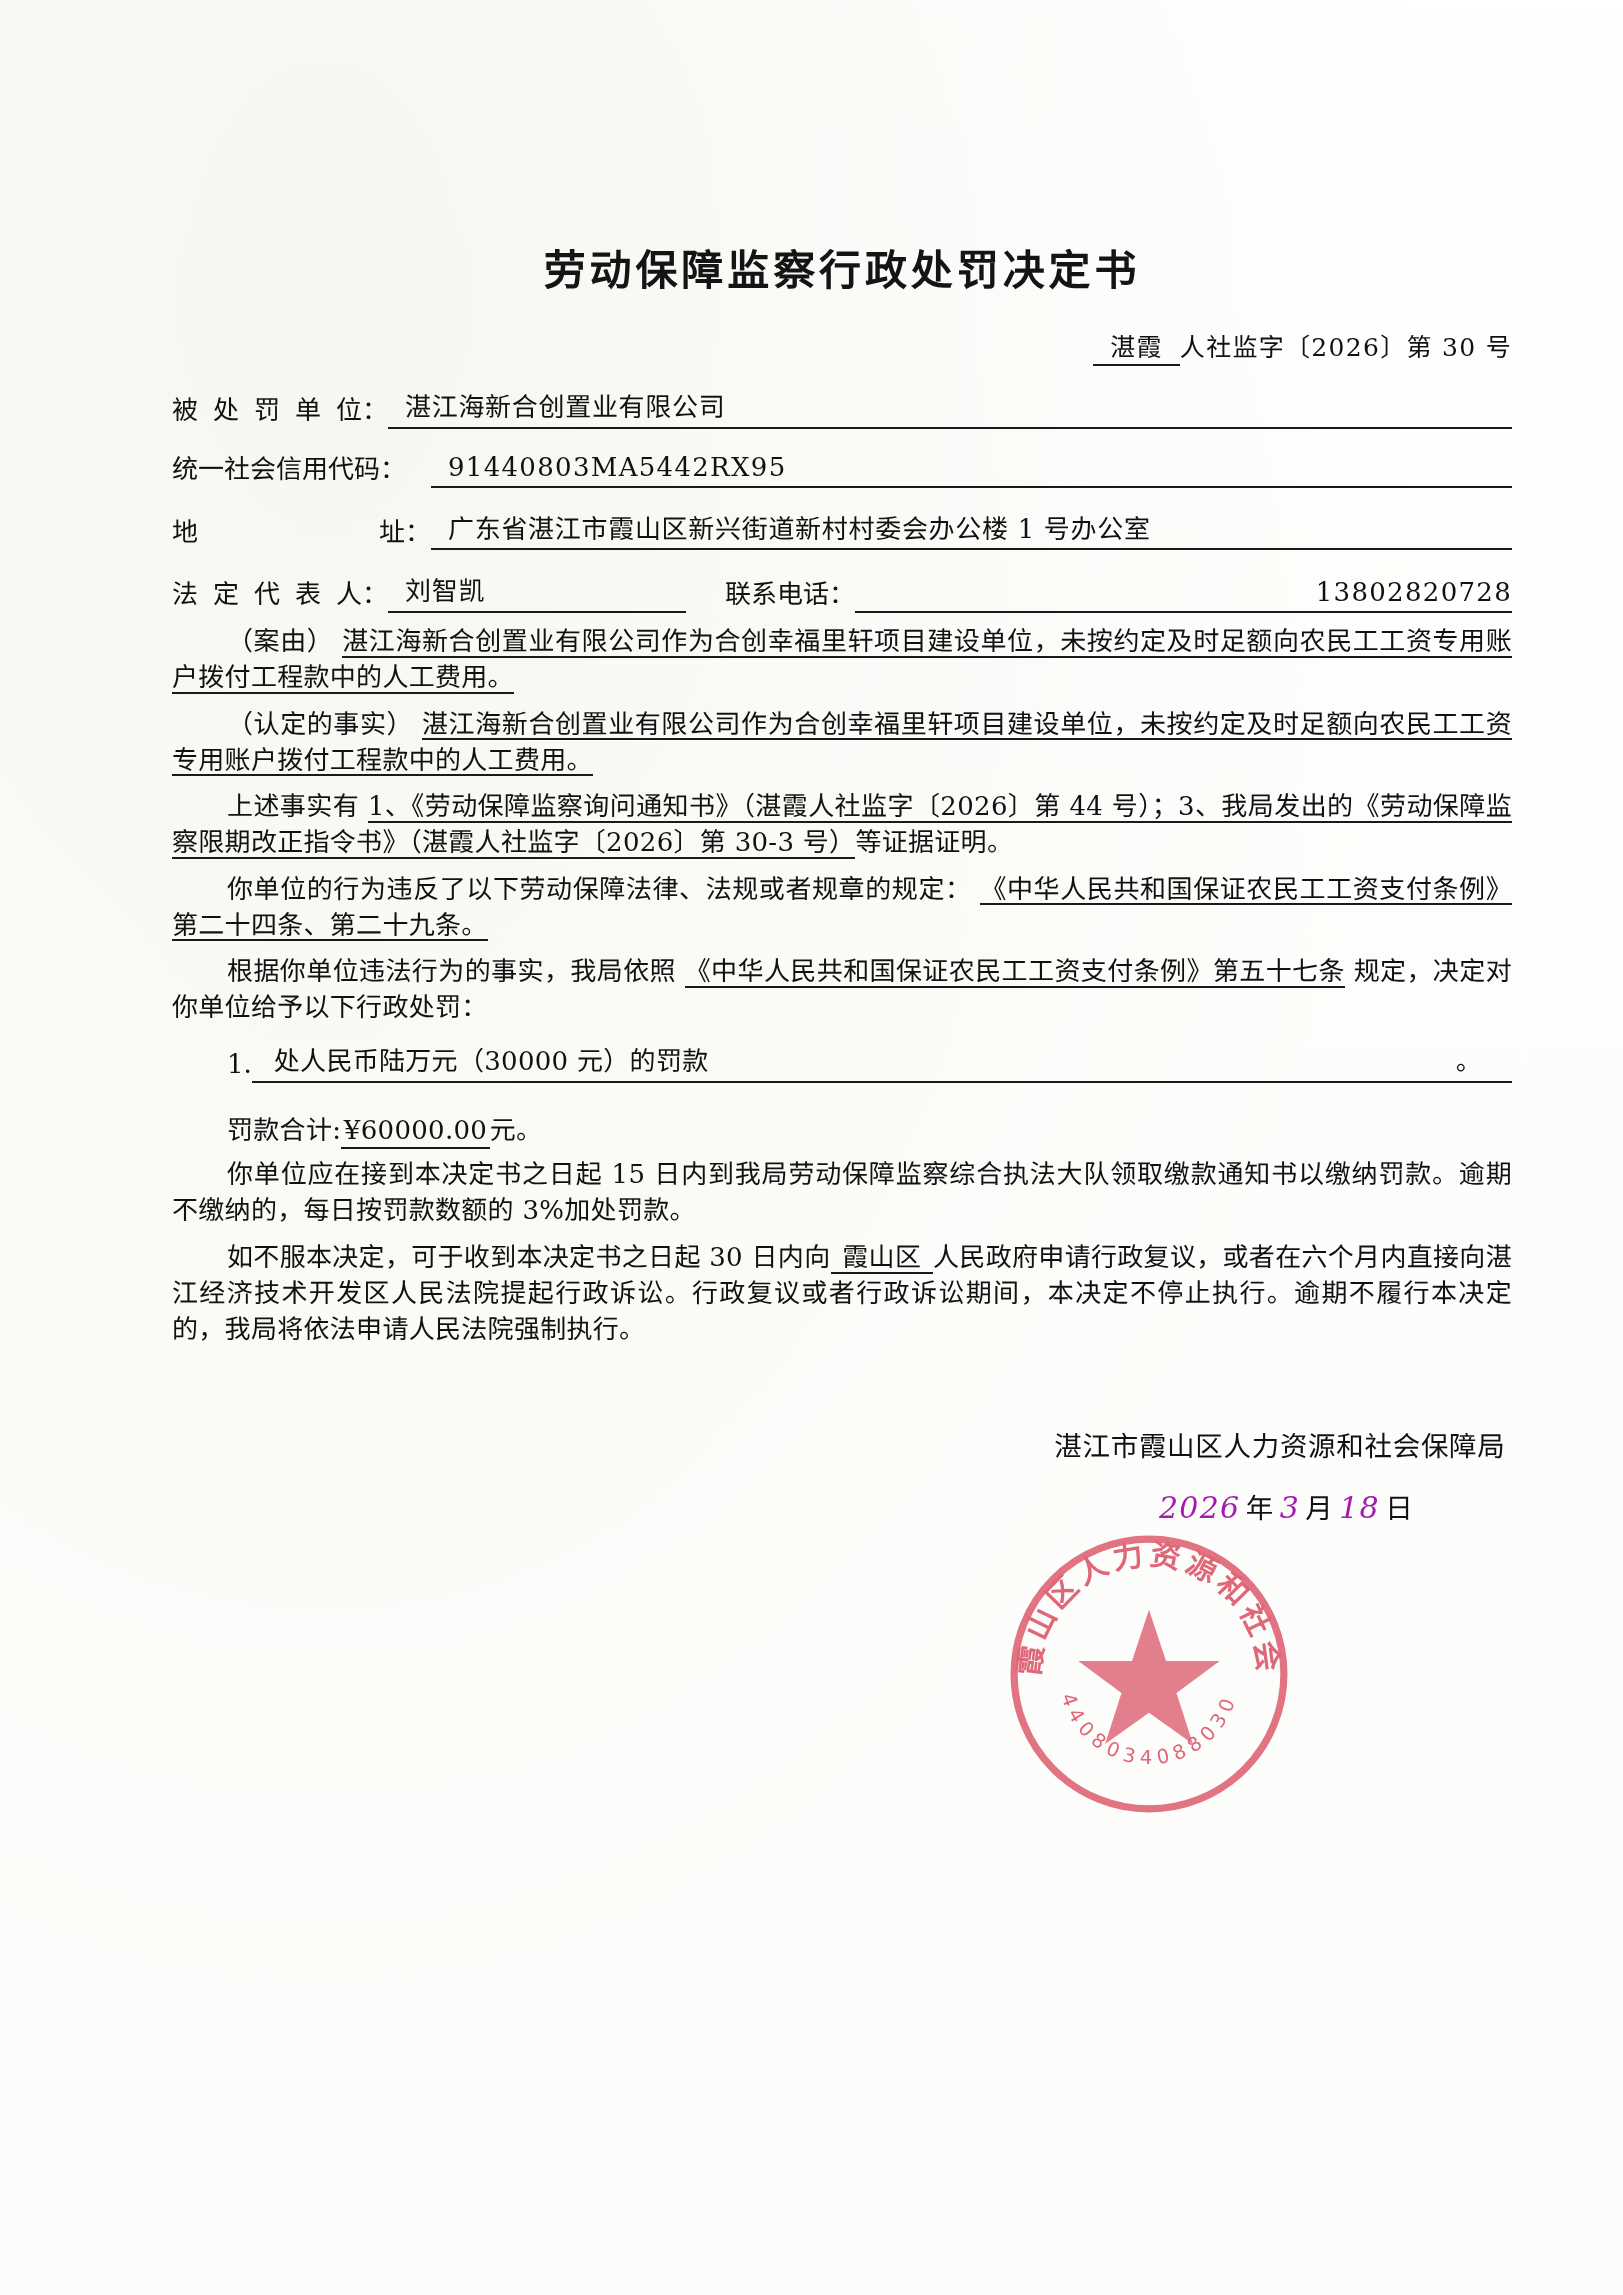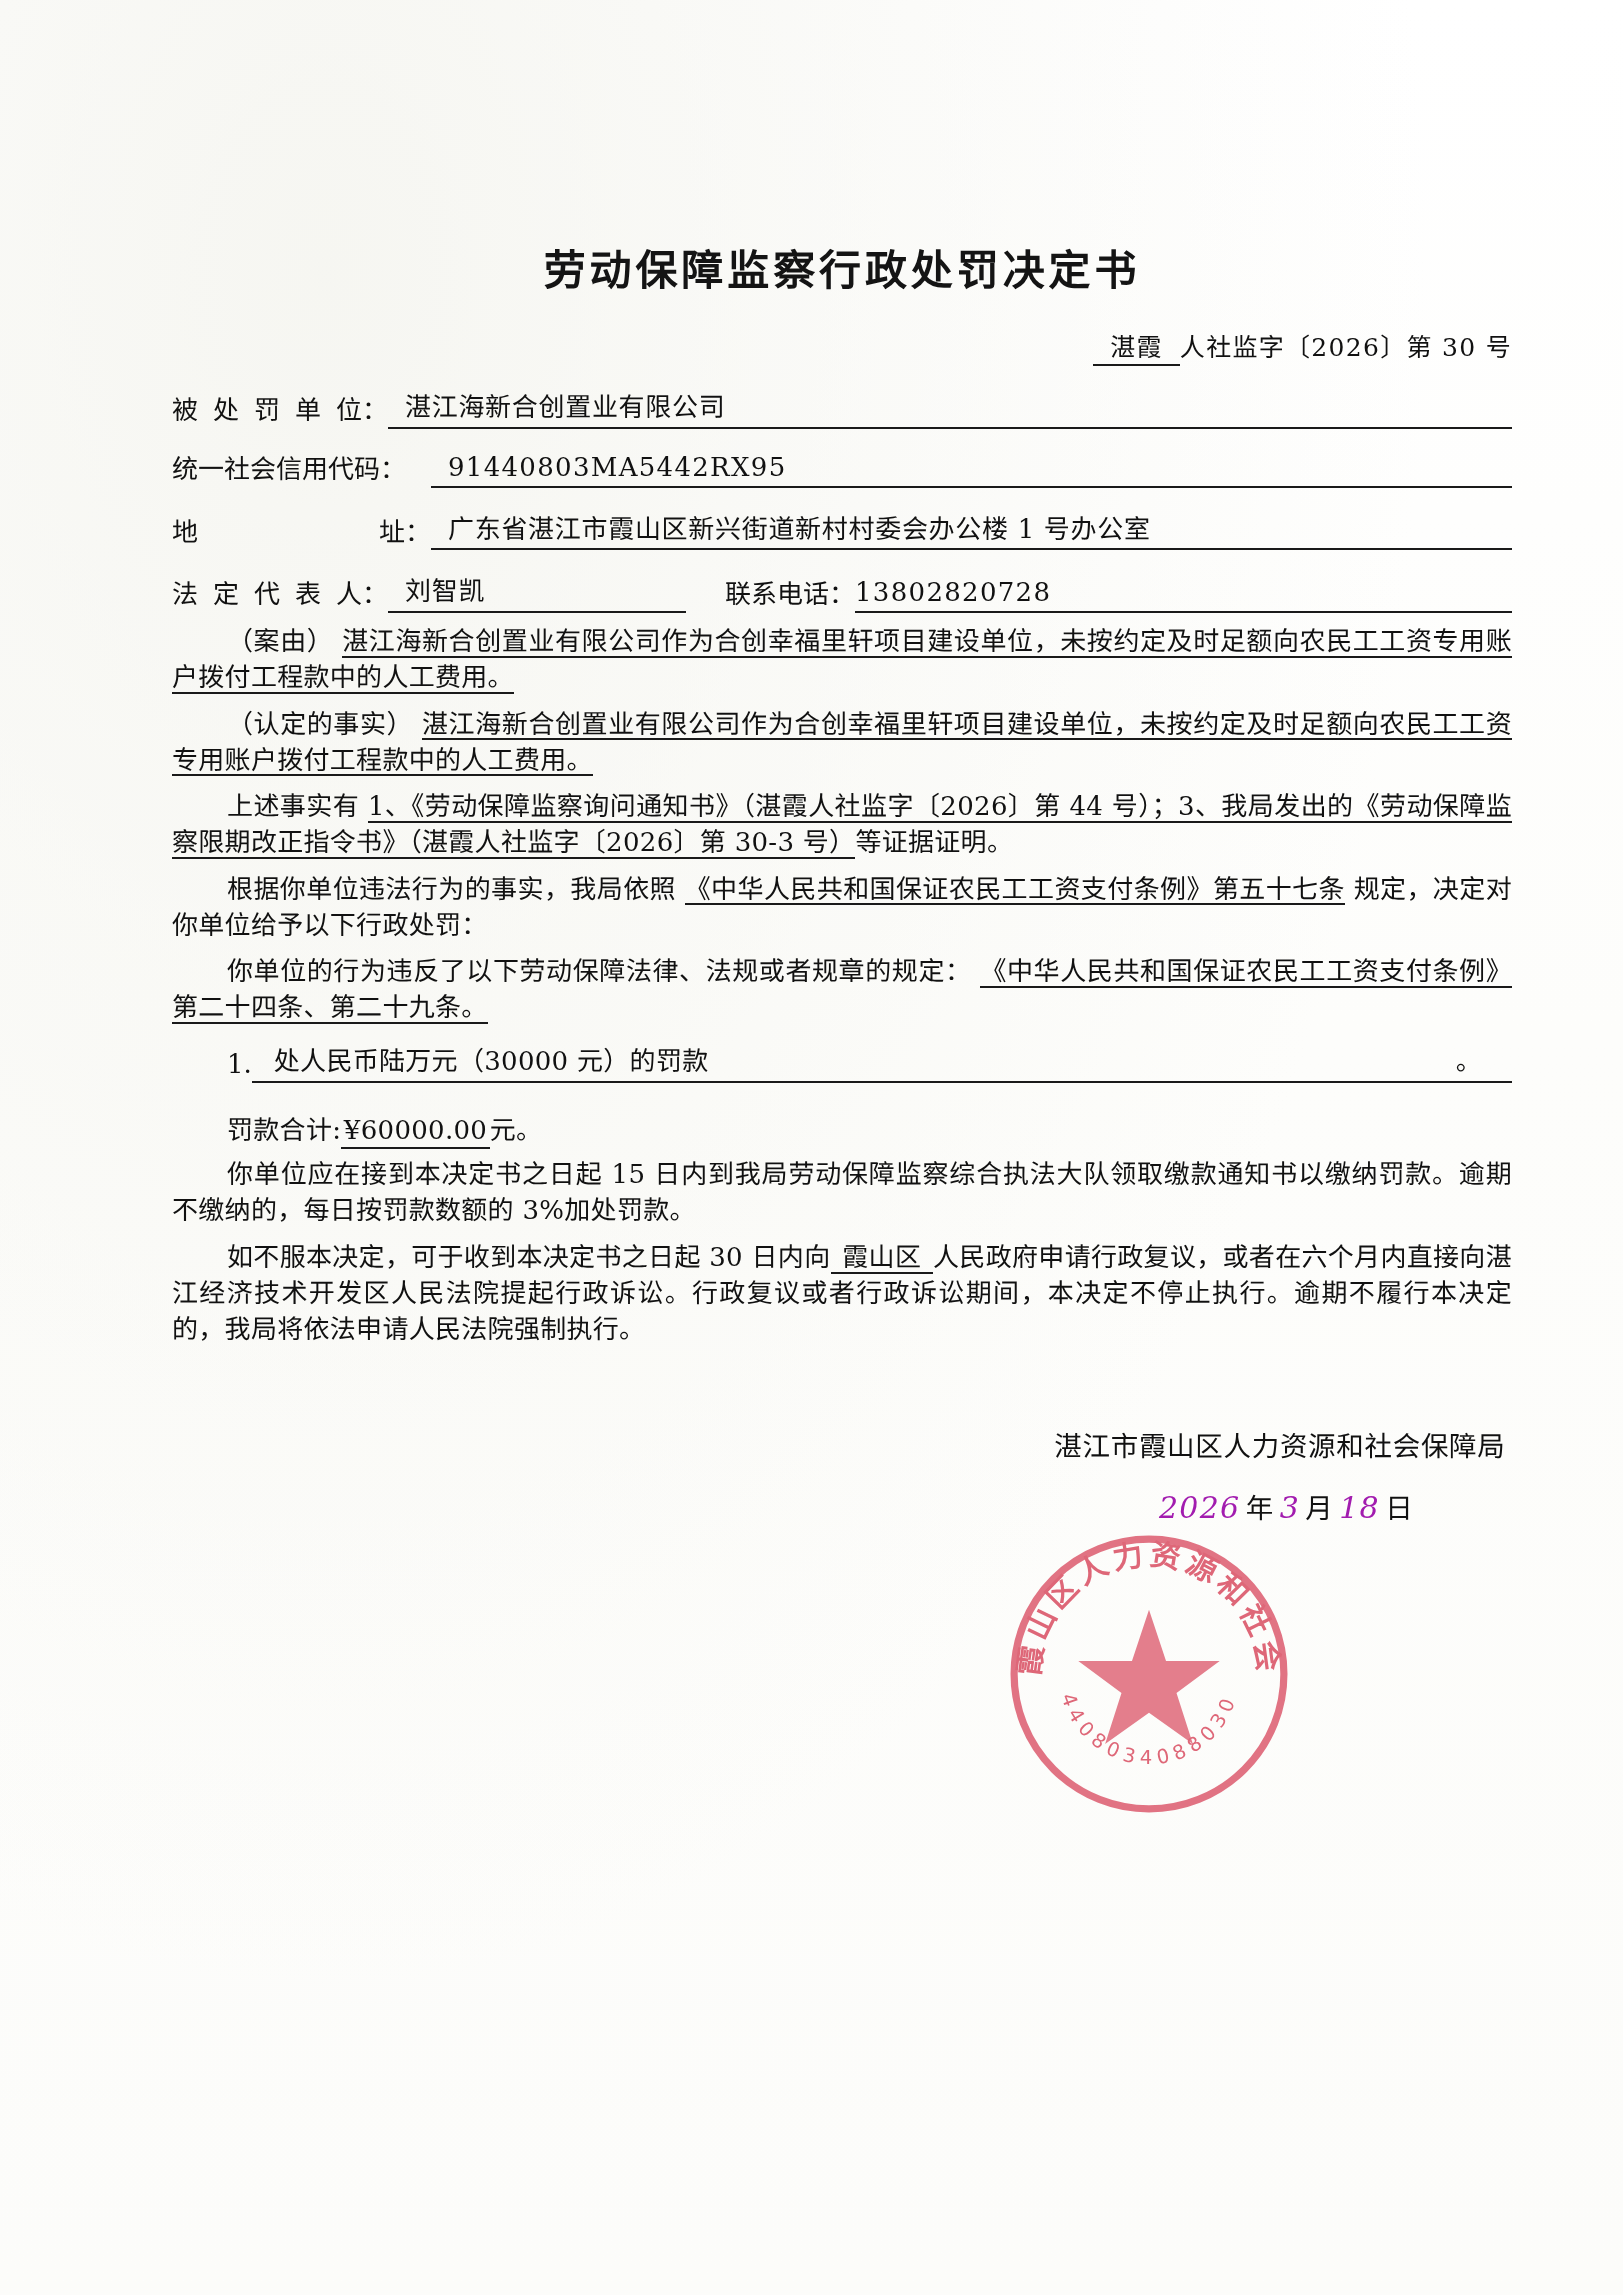--- a/index.html
+++ b/index.html
@@ -228,47 +228,47 @@
     <div class="field-row">
       <span class="field-label spread">
         <span>法</span>
           <span>定</span>
           <span>代</span>
           <span>表</span>
           <span>人：</span>
       </span>
       <span class="field-value grow-sm">刘智凯</span>
       <span class="field-label inline2">联系电话：</span>
-      <span class="field-value mono" style="text-align:left;padding-left:0;">13802820728</span>
+      <span class="field-value mono" style="text-align:right;padding-left:0;">13802820728</span>
     </div>
 
     <div class="para indent">
       <span>（案由）</span>
       <span class="u-block">湛江海新合创置业有限公司作为合创幸福里轩项目建设单位，未按约定及时足额向农民工工资专用账户拨付工程款中的人工费用。</span>
     </div>
 
     <div class="para indent">
       <span>（认定的事实）</span>
       <span class="u-block">湛江海新合创置业有限公司作为合创幸福里轩项目建设单位，未按约定及时足额向农民工工资专用账户拨付工程款中的人工费用。</span>
     </div>
 
     <div class="para indent">
       <span>上述事实有</span>
       <span class="u-block">1、《劳动保障监察询问通知书》（湛霞人社监字〔2026〕第 44 号）；3、我局发出的《劳动保障监察限期改正指令书》（湛霞人社监字〔2026〕第 30-3 号）</span><span>等证据证明。</span>
+    </div>
+
+    <div class="para indent">
+      <span>你单位的行为违反了以下劳动保障法律、法规或者规章的规定：</span>
+      <span class="u-block">《中华人民共和国保证农民工工资支付条例》第二十四条、第二十九条。</span>
     </div>
 
     <div class="para indent">
       <span>根据你单位违法行为的事实，我局依照</span>
       <span class="u-block">《中华人民共和国保证农民工工资支付条例》第五十七条</span>
       <span>规定，决定对你单位给予以下行政处罚：</span>
-    </div>
-
-    <div class="para indent">
-      <span>你单位的行为违反了以下劳动保障法律、法规或者规章的规定：</span>
-      <span class="u-block">《中华人民共和国保证农民工工资支付条例》第二十四条、第二十九条。</span>
     </div>
 
     <div class="penalty-line">
       <span class="penalty-no">1.</span>
       <span class="penalty-text">
         <span>处人民币陆万元（30000 元）的罚款</span>
         <span class="penalty-end">。</span>
       </span>
     </div>
 

